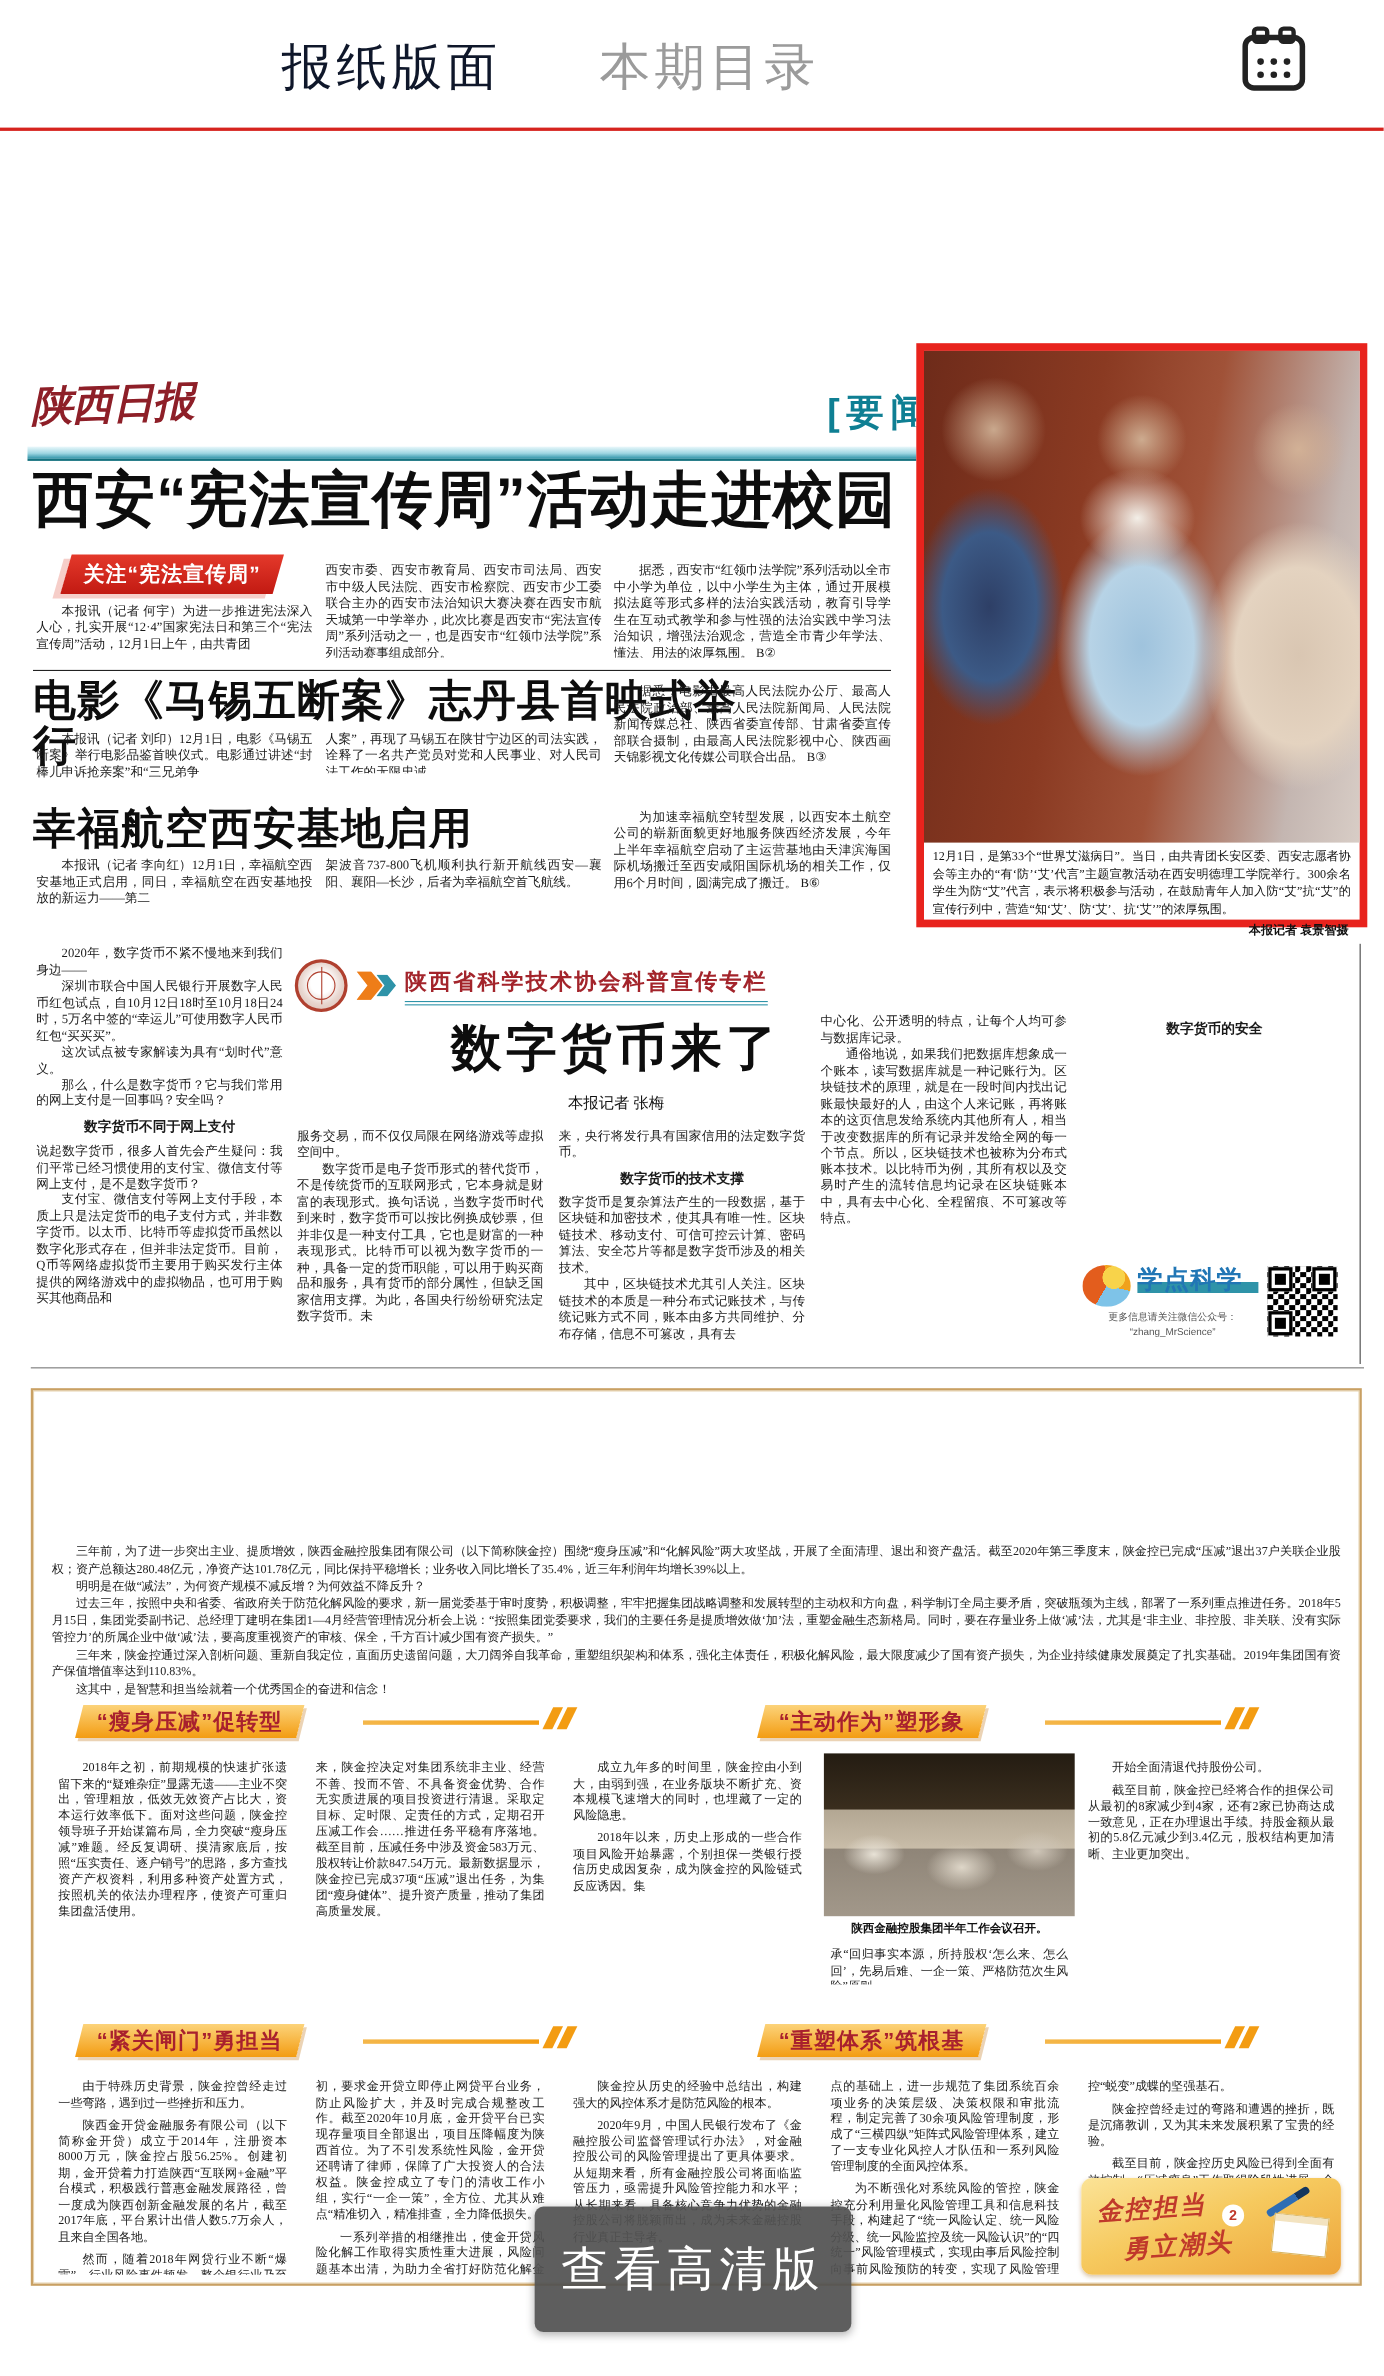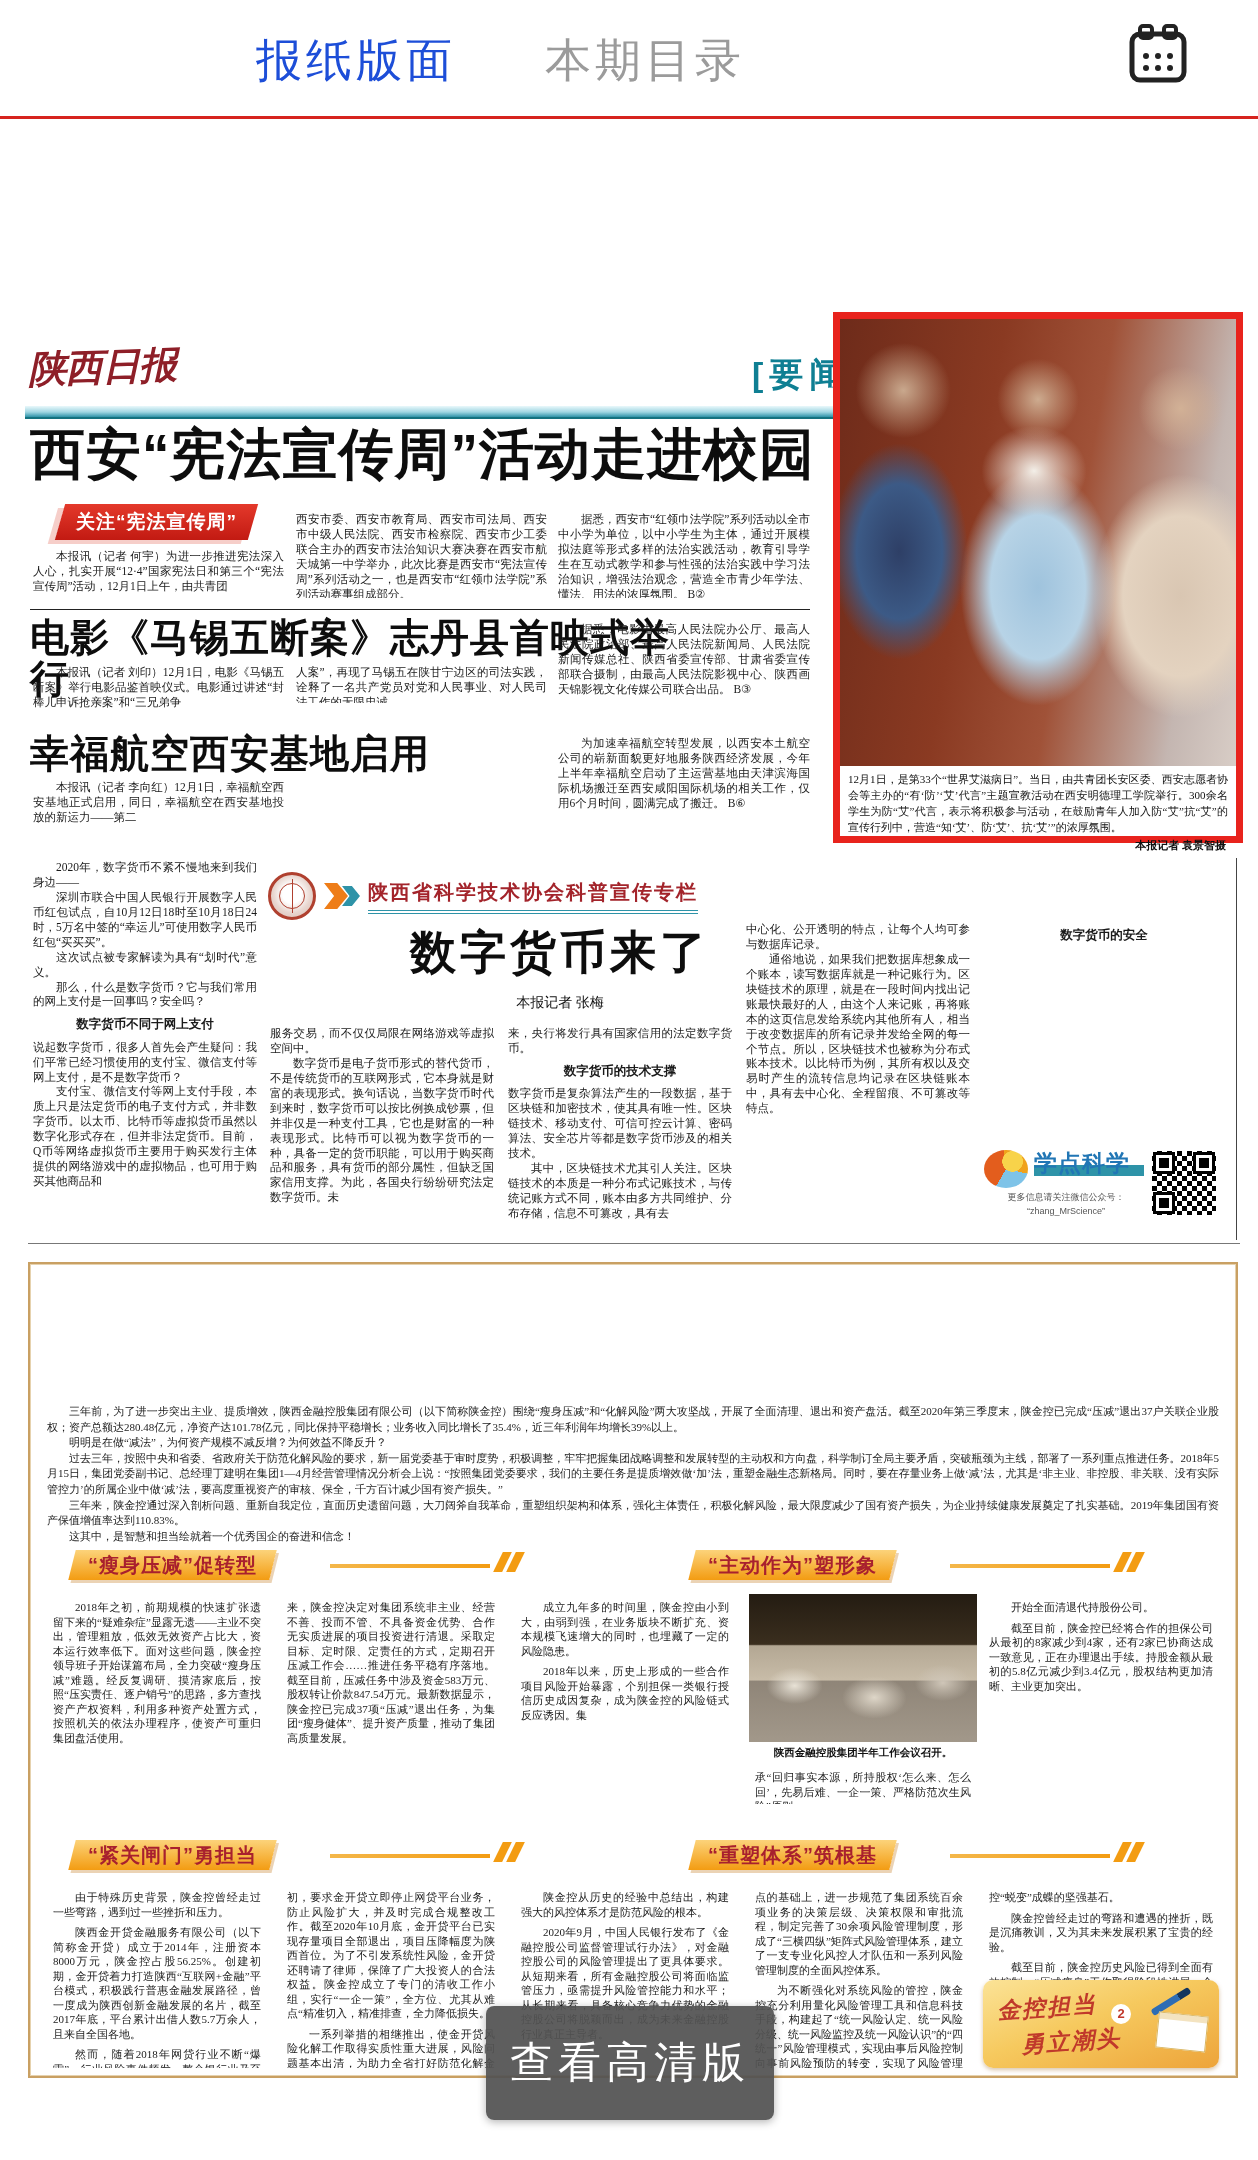--- a/index.html
+++ b/index.html
@@ -2,21 +2,21 @@
 <html><head>
 <meta charset="utf-8">
 <style>
   html,body{margin:0;padding:0}
   body{width:1258px;height:2160px;position:relative;background:#fff;overflow:hidden;
        font-family:"Liberation Sans",sans-serif;-webkit-font-smoothing:antialiased}
   .abs{position:absolute}
 
   
   .tab{font-size:46px;letter-spacing:4px;cursor:pointer}
-  .tab-active{color:#1d4ed8}
+  .tab-active{color:#0f172a}
   .tab-idle{color:#9b9b9b}
   .hdr-line{left:0;top:116px;width:1258px;height:3px;background:#d6231e}
 
   
   .masthead{font-family:"Liberation Serif",serif;font-style:italic;font-weight:900;
             font-size:38px;color:#8e1f28;transform:rotate(-2deg);letter-spacing:-1px}
   .yaowen{font-size:34px;font-weight:700;color:#0f7f93;letter-spacing:6px}
   .dateblock{width:246px;text-align:right;color:#333}
   .dateblock .d1{font-size:17px;font-weight:600}
   .dateblock .d2{font-size:10px;color:#555;margin-top:5px;white-space:nowrap}
@@ -192,20 +192,23 @@
     <p>人案”，再现了马锡五在陕甘宁边区的司法实践，诠释了一名共产党员对党和人民事业、对人民司法工作的无限忠诚。</p>
     </div>
   <div class="abs col" style="left:558px;top:492px;width:252px;height:90px">
     <p>据悉，电影由最高人民法院办公厅、最高人民法院政治部、最高人民法院新闻局、人民法院新闻传媒总社、陕西省委宣传部、甘肃省委宣传部联合摄制，由最高人民法院影视中心、陕西画天锦影视文化传媒公司联合出品。 B③</p>
     </div>
 
   <div class="abs headline h-l" style="left:30px;top:604px;width:540px">幸福航空西安基地启用</div>
   <div class="abs col" style="left:33px;top:650px;width:251px;height:64px">
     <p>本报讯（记者 李向红）12月1日，幸福航空西安基地正式启用，同日，幸福航空在西安基地投放的新运力——第二</p>
     </div>
+  <div class="abs col cont" style="left:296px;top:650px;width:251px;height:50px">
+    <p>架波音737-800飞机顺利执行新开航线西安—襄阳、襄阳—长沙，后者为幸福航空首飞航线。</p>
+    </div>
   <div class="abs col" style="left:558px;top:606px;width:252px;height:108px">
     <p>为加速幸福航空转型发展，以西安本土航空公司的崭新面貌更好地服务陕西经济发展，今年上半年幸福航空启动了主运营基地由天津滨海国际机场搬迁至西安咸阳国际机场的相关工作，仅用6个月时间，圆满完成了搬迁。 B⑥</p>
     </div>
 
   <div class="abs photo-box" style="left:833px;top:182px;width:396px;height:517px">
     <div class="aids-photo"></div>
     <div class="photo-caption">12月1日，是第33个“世界艾滋病日”。当日，由共青团长安区委、西安志愿者协会等主办的“有‘防’‘艾’代言”主题宣教活动在西安明德理工学院举行。300余名学生为防“艾”代言，表示将积极参与活动，在鼓励青年人加入防“艾”抗“艾”的宣传行列中，营造“知‘艾’、防‘艾’、抗‘艾’”的浓厚氛围。</div>
     <div class="photo-byline">本报记者 袁景智摄</div>
   </div>
 

